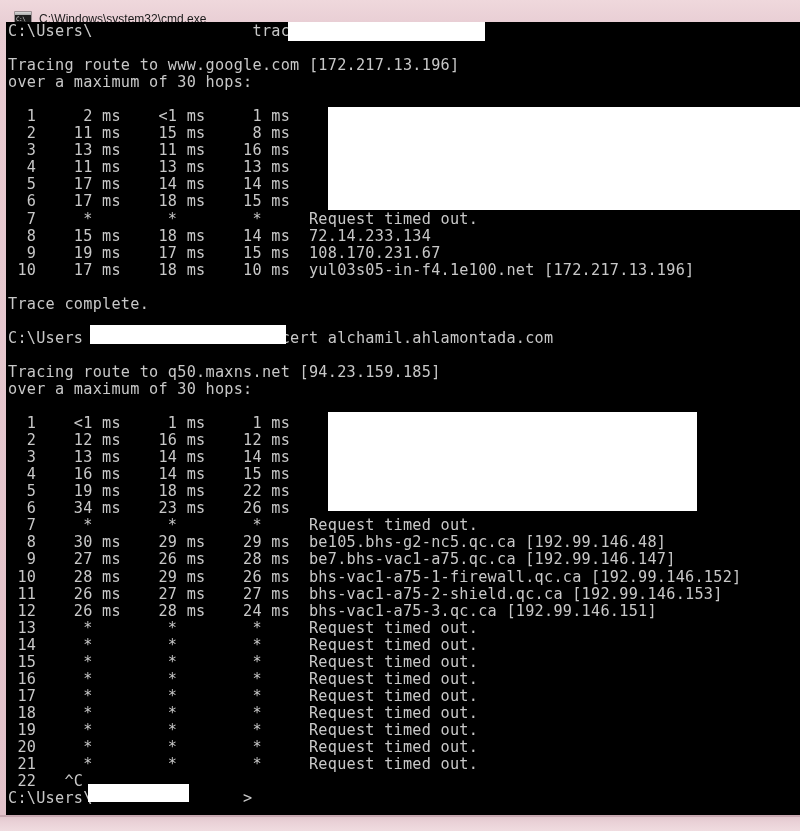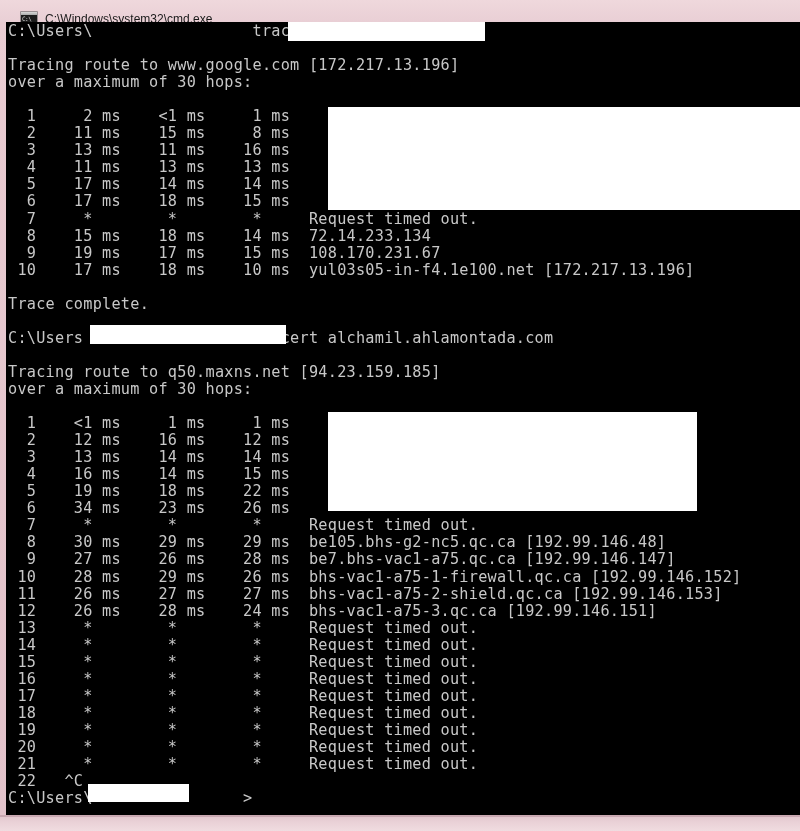--- a/index.html
+++ b/index.html
@@ -63,21 +63,21 @@
     height: 817px;
   }
   .titlebar {
     position: absolute;
     left: 0; top: 0;
     width: 800px;
     height: 38px;
     background: linear-gradient(to bottom, #efd8dc 0%, #ead0d6 50%, #e2c6cd 100%);
     display: flex;
     align-items: center;
-    padding-left: 20px;
+    padding-left: 14px;
     box-sizing: border-box;
   }
   .cmd-icon {
     width: 16px; height: 14px;
     background: #1c1c1c;
     border: 1px solid #9a8f92;
     border-radius: 1px;
     position: relative;
     flex: 0 0 auto;
     margin-right: 7px;

